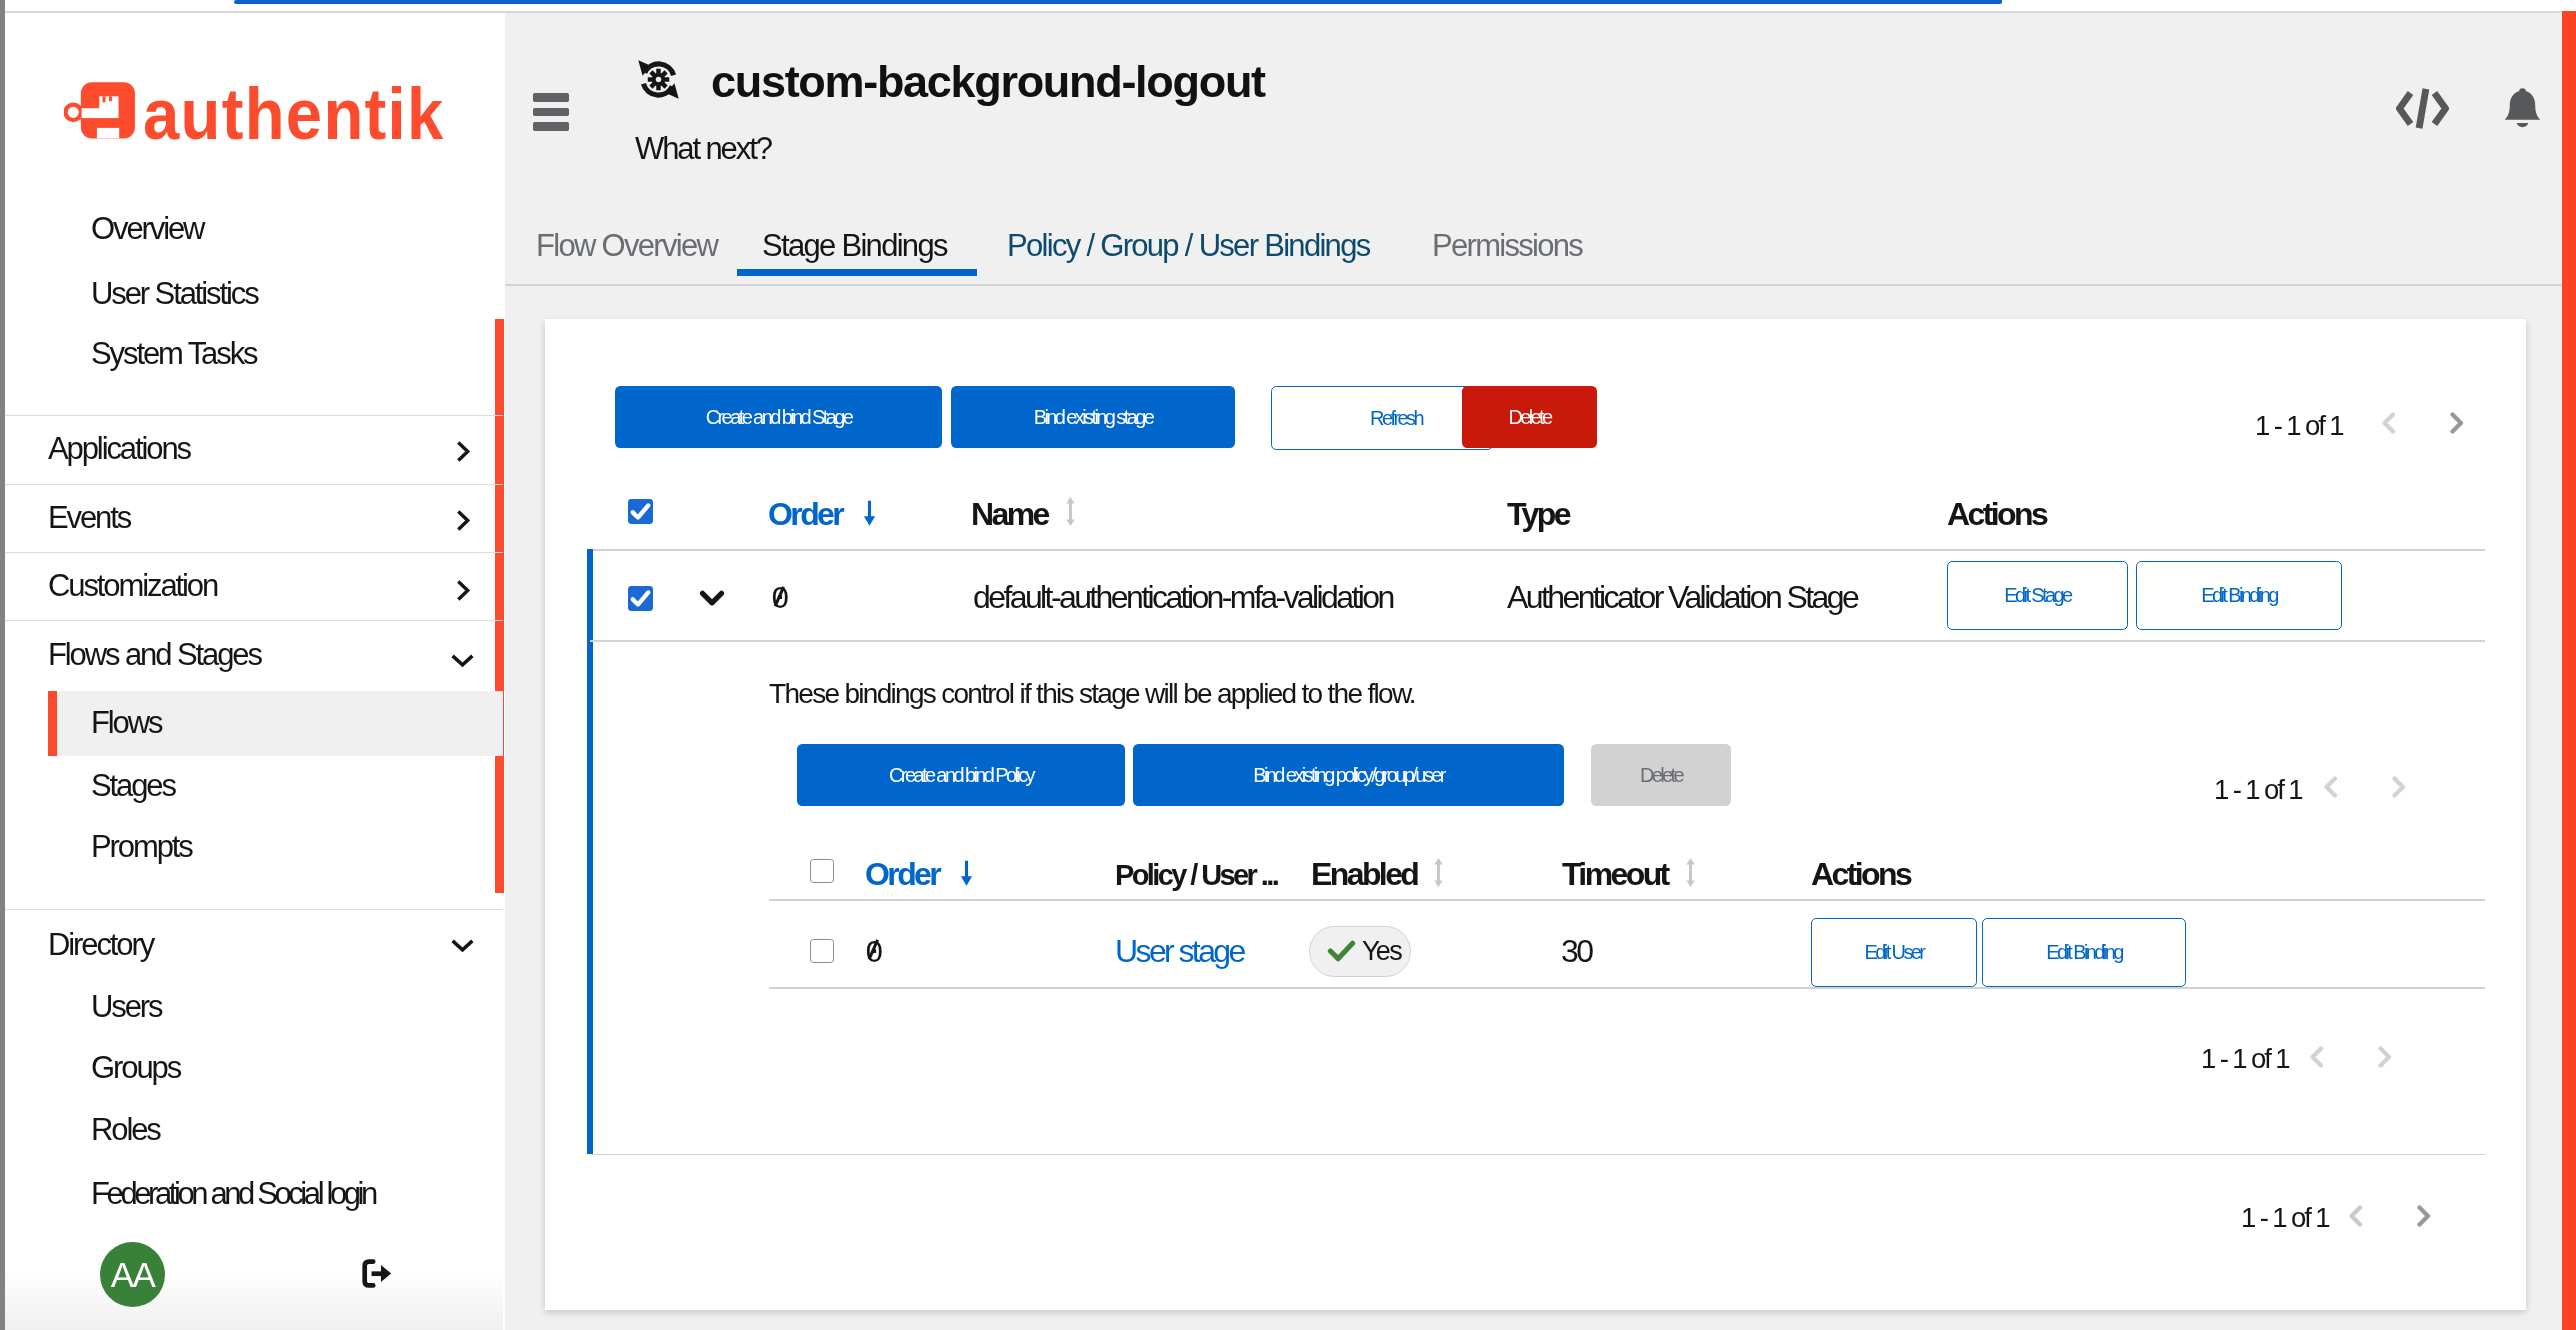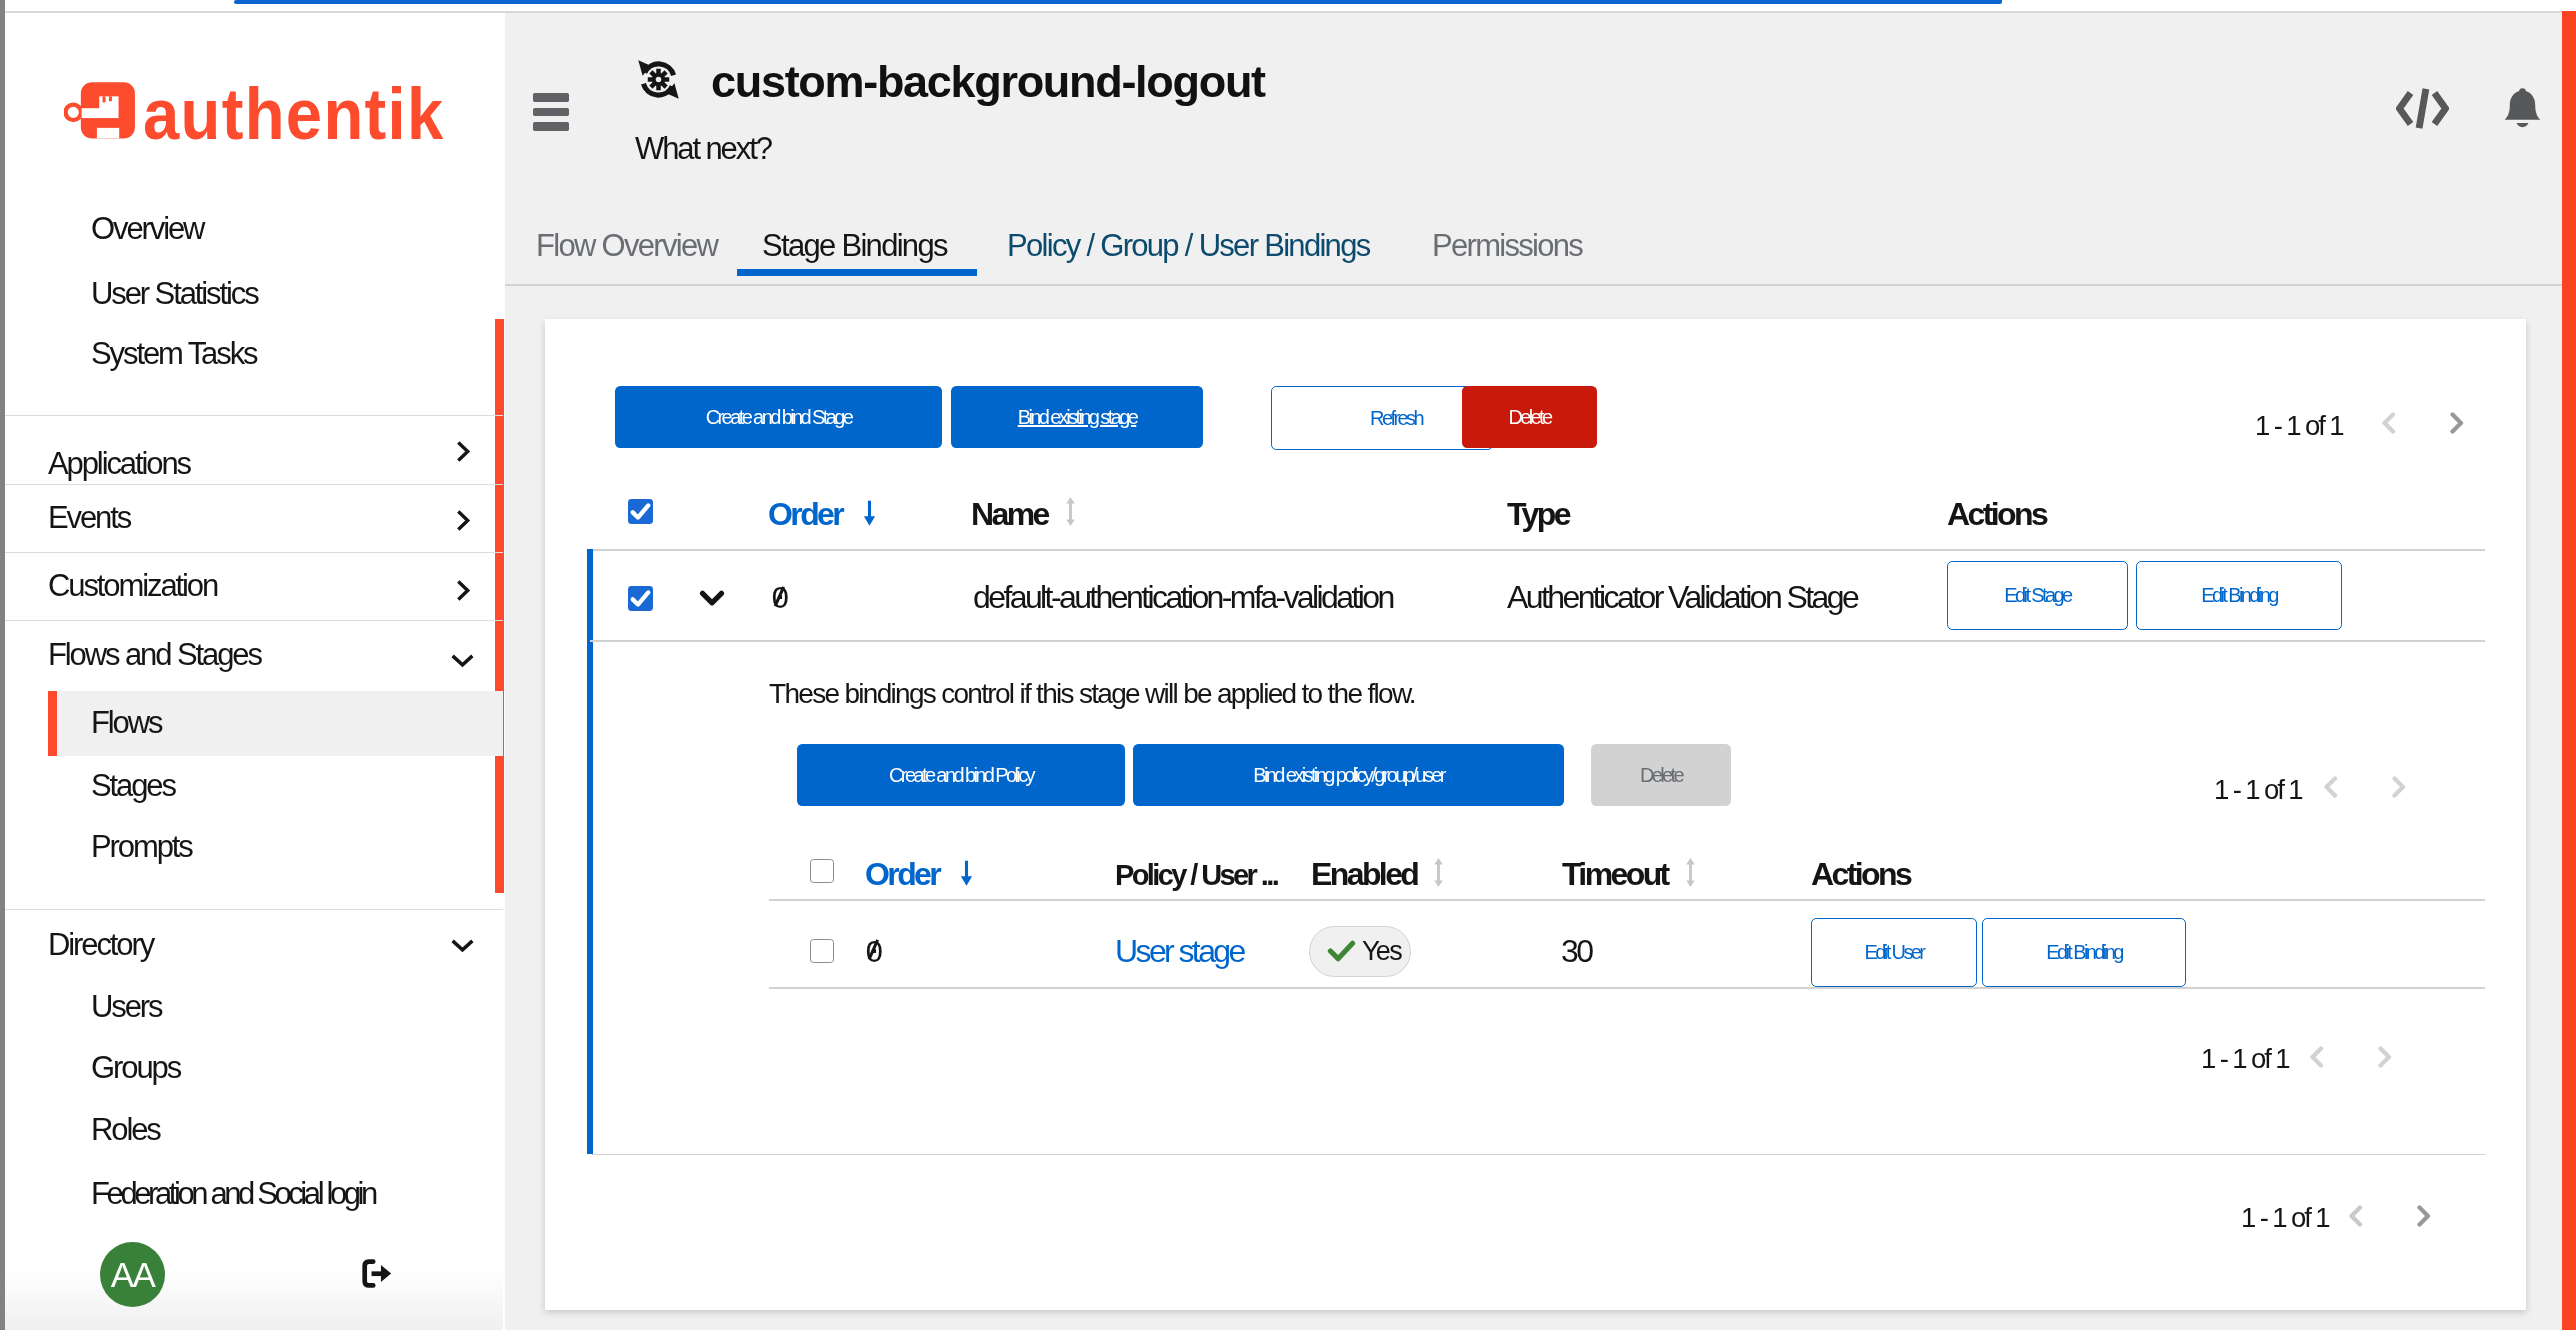--- a/index.html
+++ b/index.html
@@ -44,21 +44,21 @@
   <rect x="44.9" y="20.2" width="3.4" height="7" fill="#fd4b2d"></rect>
   <rect x="52.4" y="20.2" width="3.4" height="5.6" fill="#fd4b2d"></rect>
   <rect x="38.3" y="56.9" width="26" height="12.3" fill="#fff"></rect>
   <text x="92" y="70" font-family="Liberation Sans, sans-serif" font-weight="bold" font-size="76" letter-spacing="1.5" fill="#fd4b2d" transform="scale(1,1.12)" transform-origin="0 70">authentik</text>
 </svg>
 </div>
 <div class="nav1" style="left:91px;top:211px;">Overview</div>
 <div class="nav1" style="left:91px;top:276px;">User Statistics</div>
 <div class="nav1" style="left:91px;top:336px;">System Tasks</div>
 <div class="a" style="left:5.2px;top:415px;width:498px;height:0.9px;background:#dcdcdc;"></div>
-<div class="nav1" style="left:48px;top:446px;">Applications</div>
+<div class="nav1" style="left:48px;top:431px;">Applications</div>
 <div class="a" style="left:5.2px;top:484px;width:498px;height:0.9px;background:#dcdcdc;"></div>
 <div class="nav1" style="left:48px;top:500px;">Events</div>
 <div class="a" style="left:5.2px;top:552px;width:498px;height:0.9px;background:#dcdcdc;"></div>
 <div class="nav1" style="left:48px;top:568px;">Customization</div>
 <div class="a" style="left:5.2px;top:620px;width:498px;height:0.9px;background:#dcdcdc;"></div>
 <div class="nav1" style="left:48px;top:637px;">Flows and Stages</div>
 <div class="a" style="left:48px;top:691px;width:455px;height:65px;background:#f0f0f0;"></div>
 <div class="a" style="left:48px;top:691px;width:9.4px;height:65px;background:#fd4b2d;"></div>
 <div class="nav1" style="left:91px;top:705px;">Flows</div>
 <div class="nav1" style="left:91px;top:768px;">Stages</div>
@@ -127,21 +127,21 @@
 <div class="a" style="left:536px;top:228px;font-size:31px;letter-spacing:-1.7px;color:#6a6e73;">Flow Overview</div>
 <div class="a" style="left:762px;top:228px;font-size:31px;letter-spacing:-1.7px;color:#151515;">Stage Bindings</div>
 <div class="a" style="left:1007px;top:228px;font-size:31px;letter-spacing:-1.7px;color:#0c4a6e;">Policy / Group / User Bindings</div>
 <div class="a" style="left:1432px;top:228px;font-size:31px;letter-spacing:-1.7px;color:#6a6e73;">Permissions</div>
 <div class="a" style="left:737px;top:269px;width:240px;height:6.9px;background:#06c;"></div>
 <div class="a" style="left:505px;top:284px;width:2071px;height:1.7px;background:#d2d2d2;"></div>
 
 <div class="a" style="left:545px;top:319px;width:1981px;height:991px;background:#fff;box-shadow:0 2.6px 6.9px rgba(3,3,3,0.18);"></div>
 
 <div class="btn blue" style="left:615px;top:386px;width:327px;height:62px;">Create and bind Stage</div>
-<div class="btn blue" style="left:951px;top:386px;width:252px;height:62px;text-decoration:underline;">Bind existing stage</div>
+<div class="btn blue" style="left:951px;top:386px;width:284px;height:62px;">Bind existing stage</div>
 <div class="btn outl" style="left:1271px;top:386px;width:192px;height:62px;padding-left:28px;">Refresh</div>
 <div class="btn" style="left:1462px;top:386px;width:135px;height:62px;background:#c9190b;color:#fff;">Delete</div>
 
 <div class="pag" style="left:2255px;top:410px;">1 - 1 of 1</div>
 <svg class="a" style="left:2381px;top:412px;" width="15.5" height="22" viewBox="0 0 18 26">
     <polyline points="14,3 4,13 14,23" fill="none" stroke="#d2d2d2" stroke-width="5" stroke-linecap="round" stroke-linejoin="round"></polyline>
   </svg>
 <svg class="a" style="left:2449px;top:412px;" width="15.5" height="22" viewBox="0 0 18 26">
     <polyline points="4,3 14,13 4,23" fill="none" stroke="#96989b" stroke-width="5" stroke-linecap="round" stroke-linejoin="round"></polyline>
   </svg>

